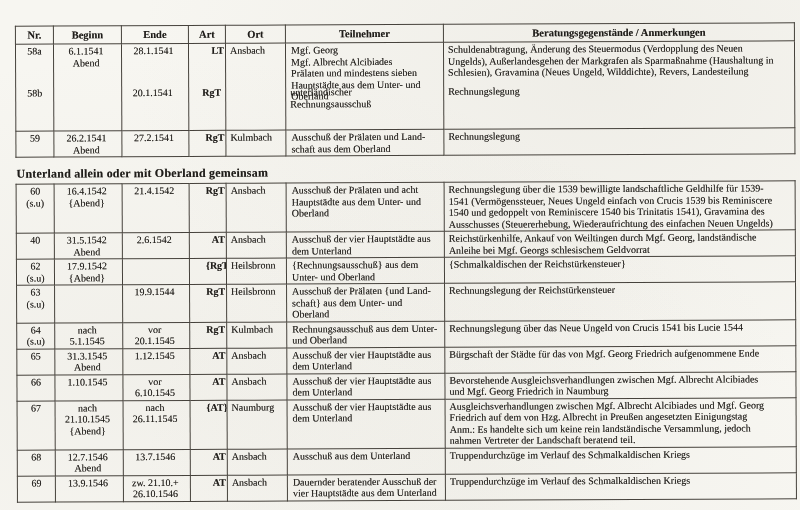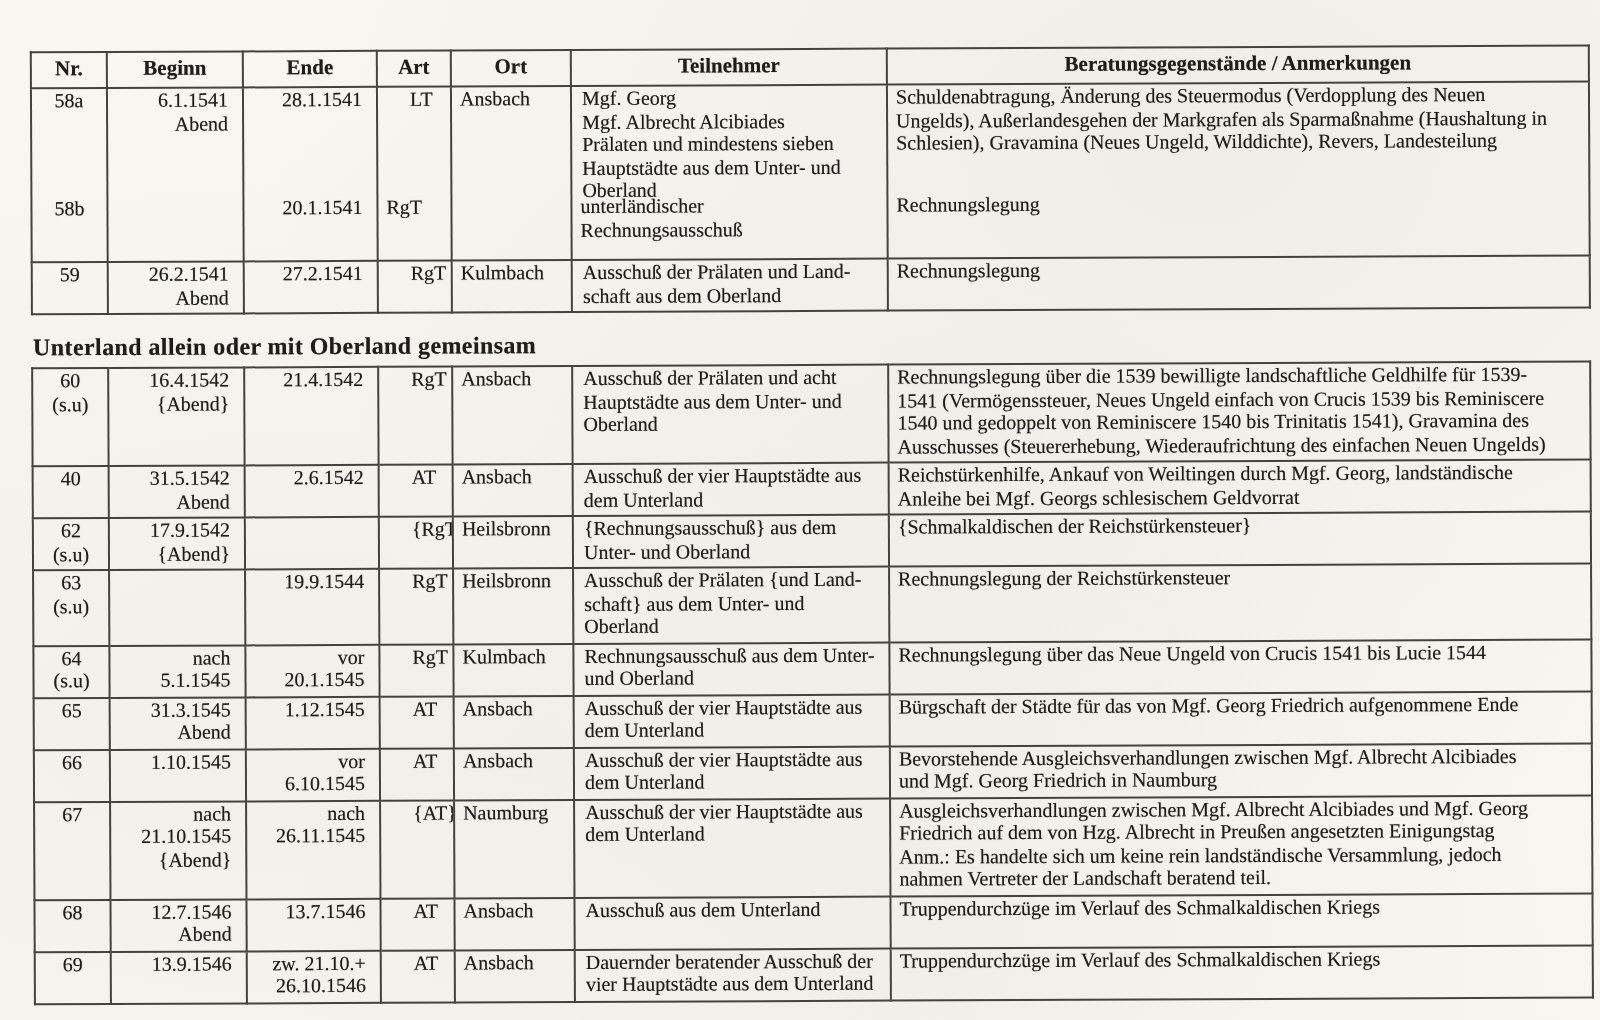--- a/index.html
+++ b/index.html
@@ -39,26 +39,26 @@
   th{
     font-weight:bold;
     text-align:center;
     font-size:10.5px;
     line-height:13px;
     padding:2px 2px;
     white-space:nowrap;
   }
   td div{white-space:pre-line;}
   .c-nr{text-align:center;}
-  .c-beginn,.c-ende{text-align:right;padding-right:7px;}
-  .c-art{text-align:left;padding-left:16px;padding-right:1px;}
+  .c-beginn,.c-ende{text-align:center;padding-right:7px;}
+  .c-art{text-align:right;padding-left:16px;padding-right:1px;font-weight:bold;}
   .c-ort,.c-teil,.c-ber{text-align:left;}
   .c-teil{padding-left:5px;padding-right:0;}
   tr.h58 > td{height:84px;position:relative;}
-  .pos6{position:absolute;top:55px;left:4px;right:4px;}
+  .pos6{position:absolute;top:43px;left:4px;right:4px;}
   .c-beginn .pos6,.c-ende .pos6{right:7px;left:2px;font-family:Liberation Serif, serif;}
   .section-heading{
     margin:9px 0 0 17px;
     font-weight:bold;
     font-size:12px;
     line-height:14px;
     letter-spacing:0.2px;
     text-shadow:0 0 0.4px rgba(40,35,30,0.55);
   }
 </style>

